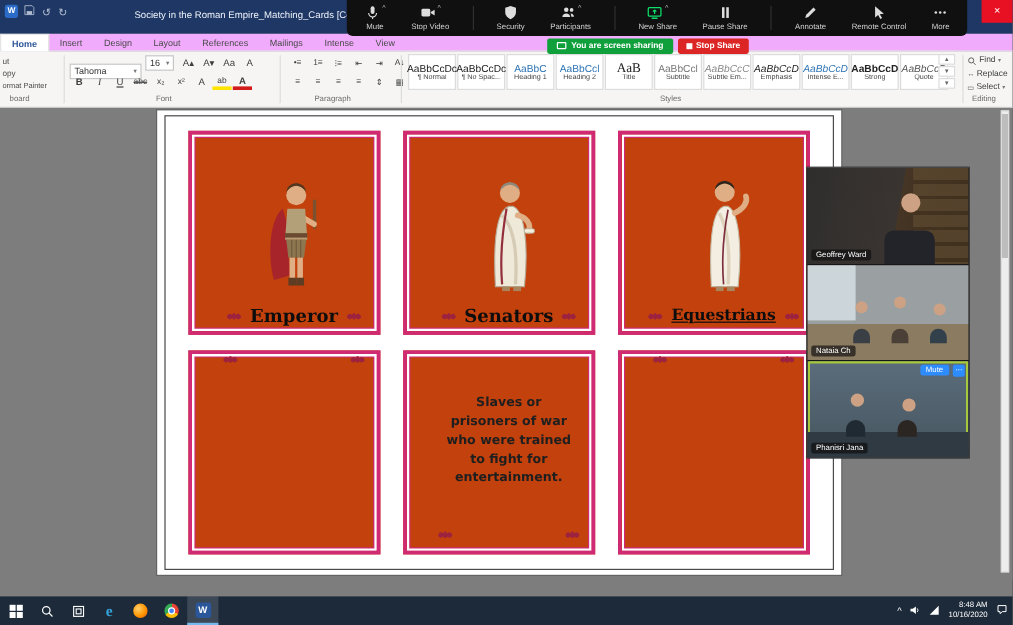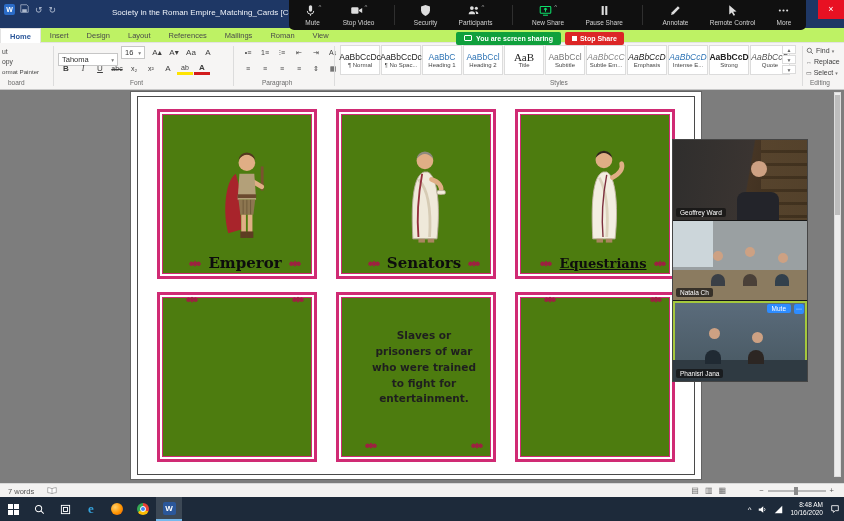--- a/index.html
+++ b/index.html
@@ -31,21 +31,21 @@
   
   .banner{position:absolute;left:456px;top:31px;height:14px;display:flex;z-index:55;align-items:center;}
   .banner-pill{background:#0fa03c;color:#fff;font-size:7px;font-weight:bold;height:13px;display:flex;
                align-items:center;gap:4px;padding:0 8px;border-radius:2px;}
   .mini-screen{width:8px;height:6px;border:1px solid #fff;border-radius:1px;}
   .stop-btn{background:#dc2626;color:#fff;font-size:7px;font-weight:bold;height:13px;display:flex;align-items:center;
             gap:3px;padding:0 7px;margin-left:4px;border-radius:2px;}
   .stop-sq{width:5px;height:5px;background:#fff;}
 
   
-  .tabs{position:absolute;left:0;top:28px;width:844px;height:15px;background:#bef264;border-bottom:1px solid #e3e3e3;
+  .tabs{position:absolute;left:0;top:28px;width:844px;height:15px;background:#f0abfc;border-bottom:1px solid #e3e3e3;
         display:flex;align-items:center;z-index:10;}
   .tab{font-size:7.5px;color:#4a4a4a;padding:0 9px;height:15px;line-height:15px;}
   .tab.active{color:#2b579a;font-weight:bold;background:#fff;border:1px solid #e3e3e3;border-bottom:none;}
 
   
   .ribbon{position:absolute;left:0;top:43px;width:844px;height:47px;background:#f6f5f4;border-bottom:1px solid #c9c9c9;z-index:10;}
   .gsep{position:absolute;top:3px;width:1px;height:40px;background:#dcdcdc;}
   .grouplabel{position:absolute;top:36px;font-size:6.5px;color:#6a6a6a;text-align:center;white-space:nowrap;}
   .cliptxt{position:absolute;font-size:6.8px;color:#4a4a4a;white-space:nowrap;}
   .combo{position:absolute;height:13px;background:#fff;border:1px solid #c6c6c6;display:flex;align-items:center;
@@ -85,21 +85,21 @@
   .editgroup{position:absolute;left:806px;top:2px;width:38px;}
   .editrow{display:flex;align-items:center;gap:2px;font-size:7px;color:#3d3d3d;height:11px;white-space:nowrap;}
   .editrow .car{font-size:5px;color:#777;}
 
   
   .docarea{position:absolute;left:0;top:90px;width:844px;height:393px;background:#7d7d7d;}
   .page{position:absolute;left:131px;top:2px;width:570px;height:387px;background:#fff;box-shadow:0 0 0 1px #636363;}
   .frame{position:absolute;left:6px;top:4px;right:6px;bottom:4px;border:1px solid #4a4a4a;
          display:flex;flex-direction:column;justify-content:space-evenly;}
   .cardrow{display:flex;justify-content:space-evenly;width:100%;}
-  .card{position:relative;width:160px;height:170px;background:#4d7c0f;border:3px solid #d02a74;
+  .card{position:relative;width:160px;height:170px;background:#c2410c;border:3px solid #d02a74;
         box-shadow:inset 0 0 0 2px #fff,inset 0 0 0 3px #d02a74;display:flex;flex-direction:column;padding-left:16px;}
   .fig{flex:1;display:flex;align-items:flex-end;justify-content:center;padding-top:4px;}
   .titlerow{height:26px;display:flex;align-items:center;justify-content:center;gap:6px;}
   .cardtitle{font-family:"DejaVu Serif",serif;font-weight:bold;font-size:15px;color:#0d0d0d;}
   .cardtext{flex:1;display:flex;align-items:center;justify-content:center;text-align:center;
             padding:0 13px;font-family:"DejaVu Sans",sans-serif;font-weight:bold;font-size:10.5px;
             line-height:1.5;color:#1f1f1f;}
   .cardfoot{height:18px;display:flex;justify-content:space-between;padding:0 9px;}
   .orn svg{display:block;}
 
@@ -303,21 +303,21 @@
     </div>
   </div>
 
   <div class="tabs">
     <span class="tab active">Home</span>
     <span class="tab">Insert</span>
     <span class="tab">Design</span>
     <span class="tab">Layout</span>
     <span class="tab">References</span>
     <span class="tab">Mailings</span>
-    <span class="tab">Roman</span>
+    <span class="tab">Intense</span>
     <span class="tab">View</span>
   </div>
 
   <div class="ribbon">
 
     <span class="cliptxt" style="left:2px;top:5px;">ut</span>
     <span class="cliptxt" style="left:2px;top:15px;">opy</span>
     <span class="cliptxt" style="left:2px;top:25px;font-size:6.2px;">ormat Painter</span>
     <span class="grouplabel" style="left:8px;">board</span>
     <div class="gsep" style="left:53px;"></div>
@@ -623,41 +623,20 @@
       <div class="torso" style="left:24%;bottom:22%;width:16px;height:14px;background:#202a33;"></div>
       <div class="face" style="left:27%;top:34%;width:11px;height:11px;"></div>
       <div class="torso" style="left:56%;bottom:22%;width:16px;height:14px;background:#2c2623;"></div>
       <div class="face" style="left:59%;top:38%;width:11px;height:11px;"></div>
       <span class="mutepill">Mute</span>
       <span class="dotsbtn">⋯</span>
       <span class="ptag">Phanisri Jana</span>
     </div>
   </div>
 
-  <div class="statusbar">
-    <span class="words">7 words</span>
-    <span class="proof">
-      <svg width="10" height="9" viewBox="0 0 14 10">
-          <path d="M1 1c2 0 4 .4 6 1.5C9 1.4 11 1 13 1v7c-2 0-4 .4-6 1.5C5 8.4 3 8 1 8z" fill="#fff" stroke="#777" stroke-width="0.8"></path>
-          <line x1="7" y1="2.5" x2="7" y2="9" stroke="#777" stroke-width="0.8"></line>
-        </svg>
-    </span>
-    <span class="viewicons">
-      <span>▤</span>
-      <span>▥</span>
-      <span>▦</span>
-    </span>
-    <span class="zoomctl">
-      <span>−</span>
-      <span class="ztrack">
-          <span class="zthumb"></span>
-        </span>
-      <span>+</span>
-    </span>
-  </div>
 
   <div class="taskbar">
     <div class="tb-cell">
       <span class="winlogo">
           <div></div>
           <div></div>
           <div></div>
           <div></div>
         </span>
     </div>

